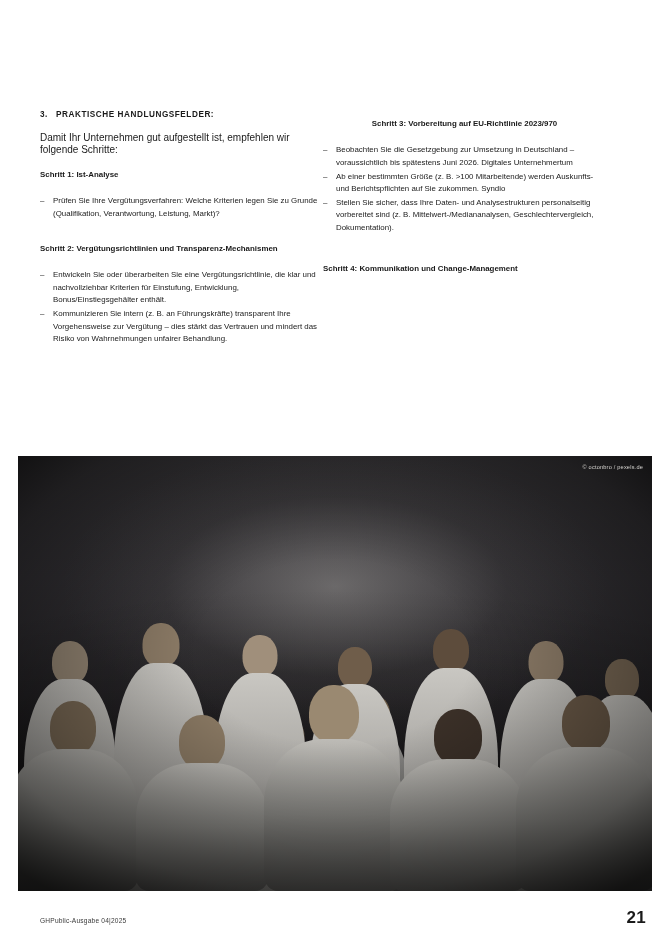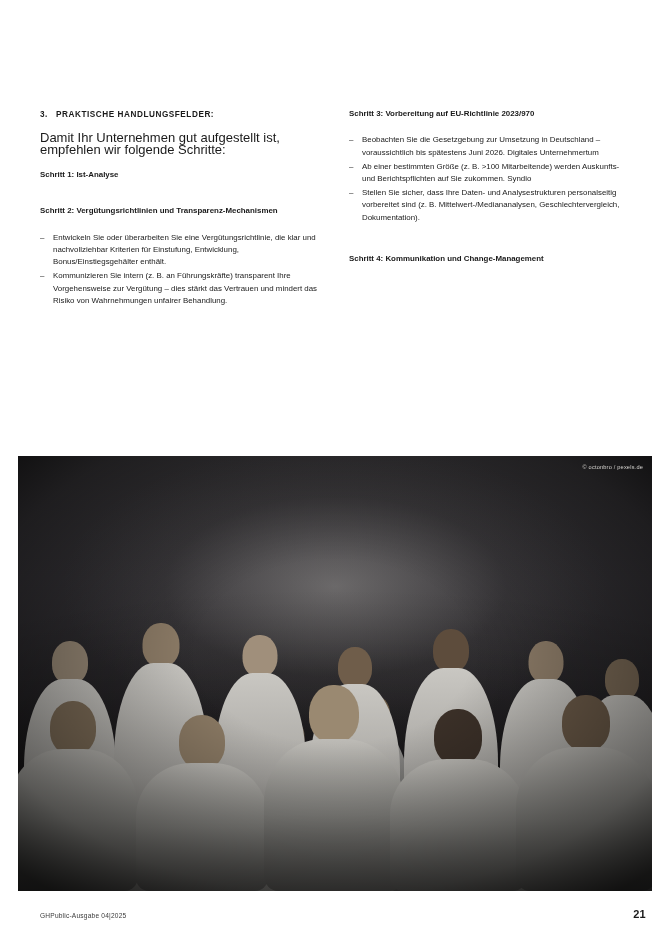--- a/index.html
+++ b/index.html
@@ -21,21 +21,20 @@
     background: #ffffff;
   }
 
   
   .columns {
     position: absolute;
     top: 108px;
     left: 40px;
     width: 592px;
     display: flex;
-    gap: 26px;
   }
   .col {
     width: 283px;
   }
 
   h2.section-title {
     font-size: 8.2px;
     line-height: 13px;
     font-weight: bold;
     letter-spacing: 0.55px;
@@ -45,34 +44,35 @@
   h2.section-title .num {
     display: inline-block;
     width: 16px;
   }
   h2.section-title .line2 {
     display: block;
     margin-left: 16px;
   }
 
   p.para {
-    font-size: 13px;
+    font-size: 10px;
     line-height: 12.4px;
     margin: 0 0 12px 0;
     text-align: left;
   }
 
   h3.step {
     font-size: 7.9px;
     line-height: 12.4px;
     font-weight: bold;
     margin: 0 0 9px 0;
   }
   h3.step.tight {
-    margin-top: 0;
+    margin-top: 10px;
+    text-align: center;
   }
 
   ul.dashlist {
     list-style: none;
     margin: 14px 0 13px 0;
     padding: 0;
   }
   ul.dashlist li {
     position: relative;
     padding-left: 13px;
@@ -160,21 +160,21 @@
     display: flex;
     align-items: baseline;
     justify-content: space-between;
   }
   .footer .issue {
     font-size: 6.6px;
     color: #3a3a3a;
     letter-spacing: 0.2px;
   }
   .footer .pageno {
-    font-size: 11px;
+    font-size: 17px;
     font-weight: bold;
     color: #1a1a1a;
     letter-spacing: 0.3px;
   }
 </style>
 </head>
 <body>
 
 <div class="page">
 
@@ -183,20 +183,21 @@
     <div class="col">
 
       <h2 class="section-title">
         <span class="num">3.</span><span>PRAKTISCHE HANDLUNGSFELDER:</span>
       </h2>
 
       <p class="para">Damit Ihr Unternehmen gut aufgestellt ist, empfehlen wir folgende Schritte:</p>
 
       <h3 class="step">Schritt 1: Ist-Analyse</h3>
       <ul class="dashlist">
+        <li>Prüfen Sie Ihre Vergütungsverfahren: Welche Kriterien legen Sie zu Grunde (Qualifikation, Verantwortung, Leistung, Markt)?</li>
       </ul>
 
       <div class="spacer-10"></div>
 
       <h3 class="step">Schritt 2: Vergütungsrichtlinien und Transparenz-Mechanismen</h3>
       <ul class="dashlist">
         <li>Entwickeln Sie oder überarbeiten Sie eine Vergütungsrichtlinie, die klar und nachvollziehbar Kriterien für Einstufung, Entwicklung, Bonus/Einstiegsgehälter enthält.</li>
         <li>Kommunizieren Sie intern (z. B. an Führungskräfte) transparent Ihre Vorgehensweise zur Vergütung – dies stärkt das Vertrauen und mindert das Risiko von Wahrnehmungen unfairer Behandlung.</li>
       </ul>
     </div>

